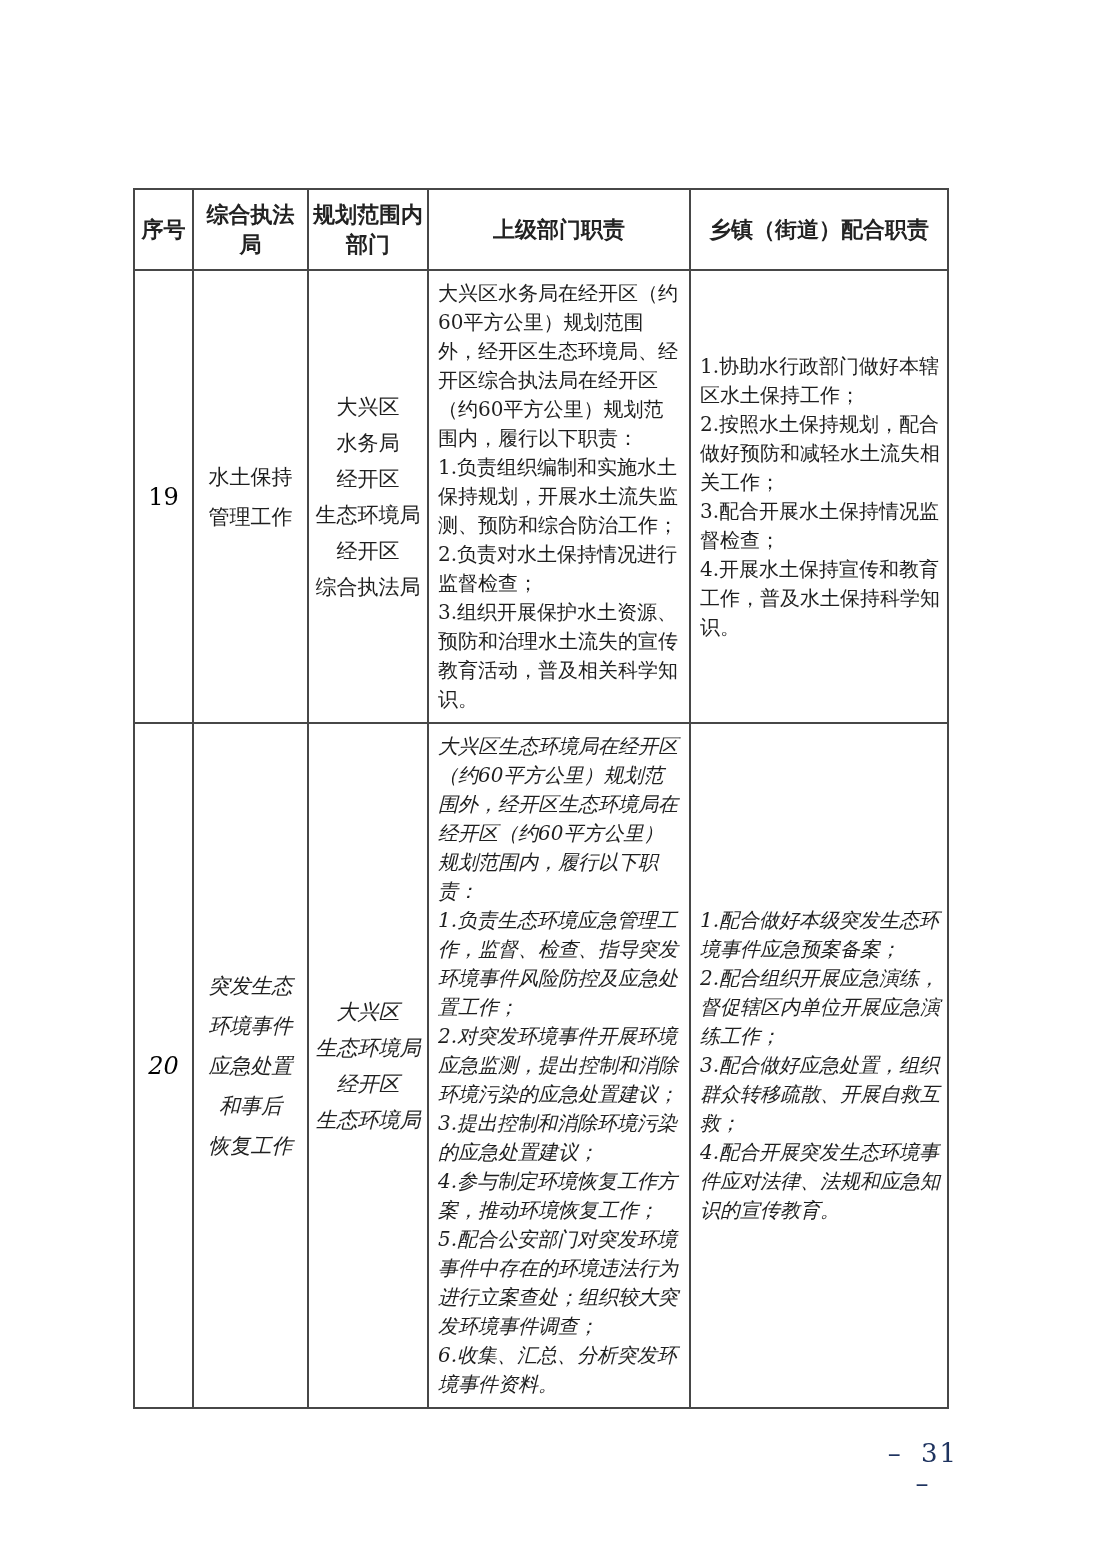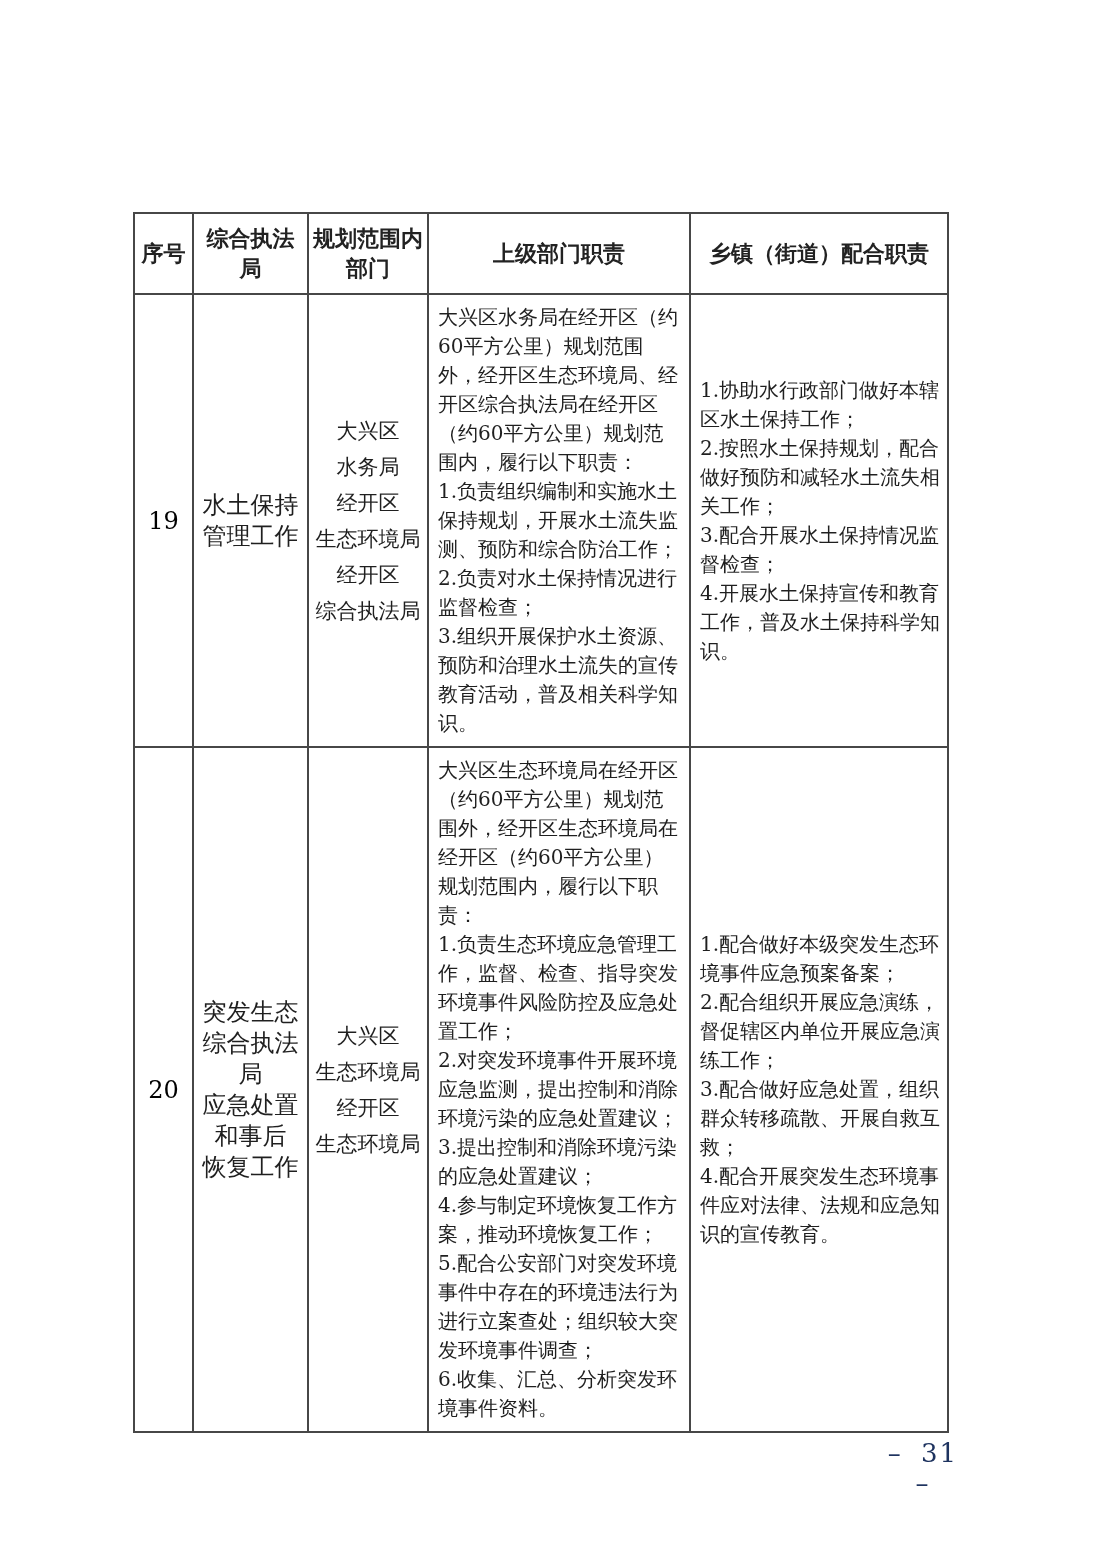--- a/index.html
+++ b/index.html
@@ -12,21 +12,21 @@
     width: 1102px;
     height: 1559px;
     background: #ffffff;
     font-family: "DejaVu Serif", "Liberation Serif", serif;
     color: #1f1f1f;
     overflow: hidden;
   }
   table.resp-table {
     position: absolute;
     left: 133px;
-    top: 212px;
+    top: 188px;
     width: 814px;
     border-collapse: collapse;
     table-layout: fixed;
     padding-left: 35px;
   }
   table.resp-table td {
     border: 2px solid #474747;
     vertical-align: middle;
     overflow: hidden;
     box-sizing: border-box;
@@ -35,31 +35,31 @@
     height: 81px;
     font-family: "DejaVu Sans", "Liberation Sans", sans-serif;
     font-weight: 700;
     font-size: 22px;
     line-height: 30px;
     text-align: center;
     color: #222222;
     padding: 0 2px;
   }
   tr.row-19 td { height: 430px; }
-  tr.row-20 td { height: 660px; }
+  tr.row-20 td { height: 660px; font-style: italic; }
   .pre { white-space: pre-line; }
   td.cell-serial {
     text-align: center;
     font-size: 24px;
     color: #000000;
   }
   td.cell-name {
     text-align: center;
-    font-size: 24px;
-    line-height: 31px;
+    font-size: 21px;
+    line-height: 40px;
     padding: 0 4px;
   }
   td.cell-dept {
     text-align: center;
     font-size: 21px;
     line-height: 36px;
     padding: 0 2px;
   }
   td.cell-duty {
     text-align: left;
@@ -119,21 +119,21 @@
 3.组织开展保护水土资源、预防和治理水土流失的宣传教育活动，普及相关科学知识。</td>
         <td class="cell-duty pre">1.协助水行政部门做好本辖区水土保持工作；
 2.按照水土保持规划，配合做好预防和减轻水土流失相关工作；
 3.配合开展水土保持情况监督检查；
 4.开展水土保持宣传和教育工作，普及水土保持科学知识。</td>
       </tr>
 
       <tr class="row-20">
         <td class="cell-serial">20</td>
         <td class="cell-name pre">突发生态
-综合执法局
+环境事件
 应急处置
 和事后
 恢复工作</td>
         <td class="cell-dept pre">大兴区
 生态环境局
 经开区
 生态环境局</td>
         <td class="cell-duty pre">大兴区生态环境局在经开区（约60平方公里）规划范围外，经开区生态环境局在经开区（约60平方公里）规划范围内，履行以下职责：
 1.负责生态环境应急管理工作，监督、检查、指导突发环境事件风险防控及应急处置工作；
 2.对突发环境事件开展环境应急监测，提出控制和消除环境污染的应急处置建议；

